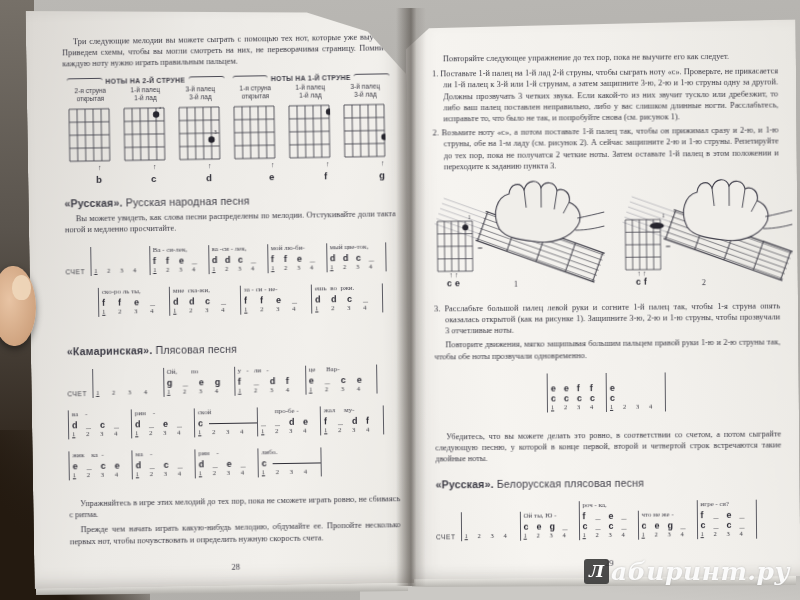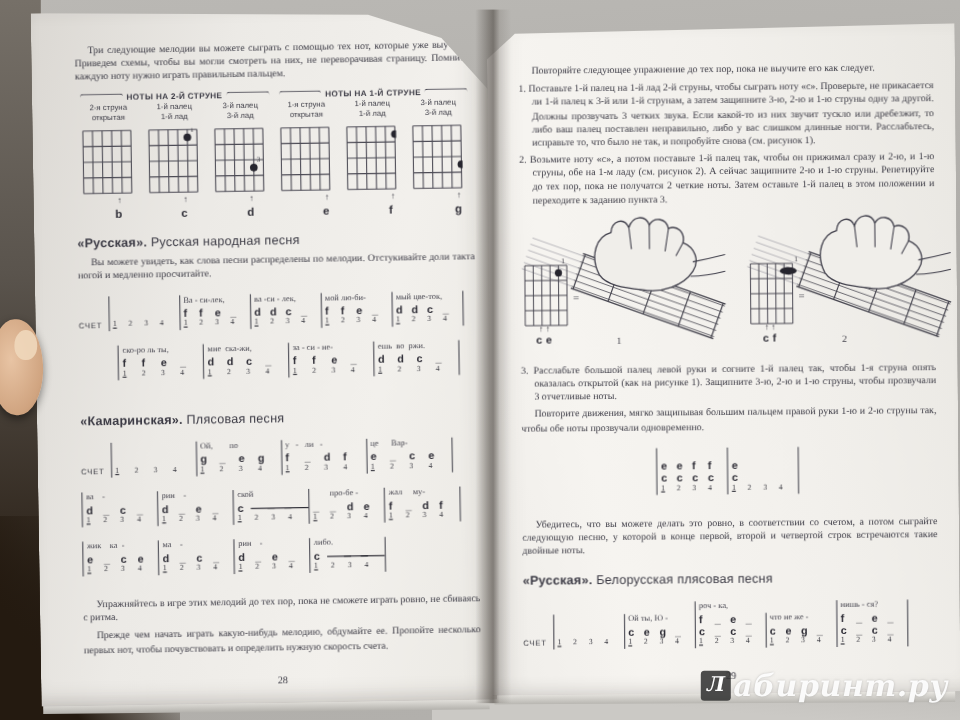--- a/index.html
+++ b/index.html
@@ -833,21 +833,21 @@
               <span class="ncell" style="width: 13px;">_</span>
             </div>
             <div class="nrow counts">
               <span class="ncell" style="width: 13px;">1</span>
               <span class="ncell" style="width: 13px;">2</span>
               <span class="ncell" style="width: 13px;">3</span>
               <span class="ncell" style="width: 13px;">4</span>
             </div>
           </div>
           <div class="nbar">
-            <div class="nsyll">нишь - ся?</div>
+            <div class="nsyll">игре - ся?</div>
             <div class="nrow">
               <span class="ncell" style="width: 13px;">f</span>
               <span class="ncell" style="width: 13px;">_</span>
               <span class="ncell" style="width: 13px;">e</span>
               <span class="ncell" style="width: 13px;">_</span>
             </div>
             <div class="nrow">
               <span class="ncell" style="width: 13px;">c</span>
               <span class="ncell" style="width: 13px;">_</span>
               <span class="ncell" style="width: 13px;">c</span>

